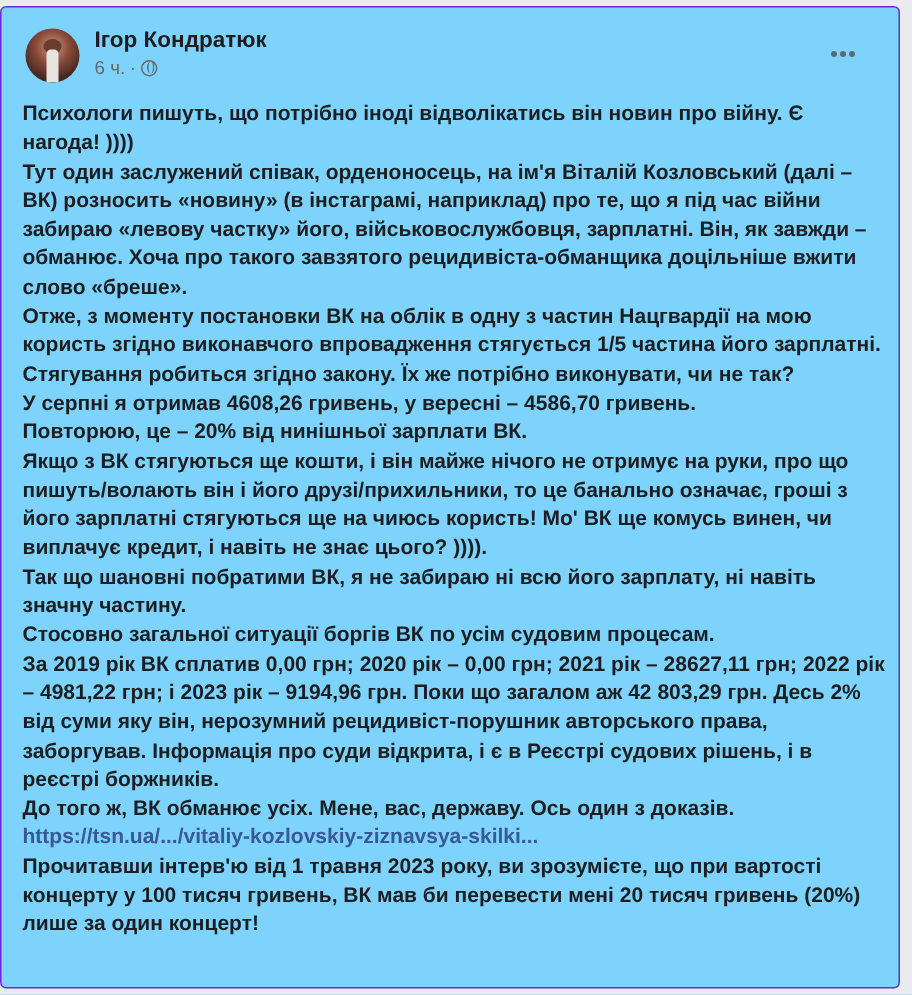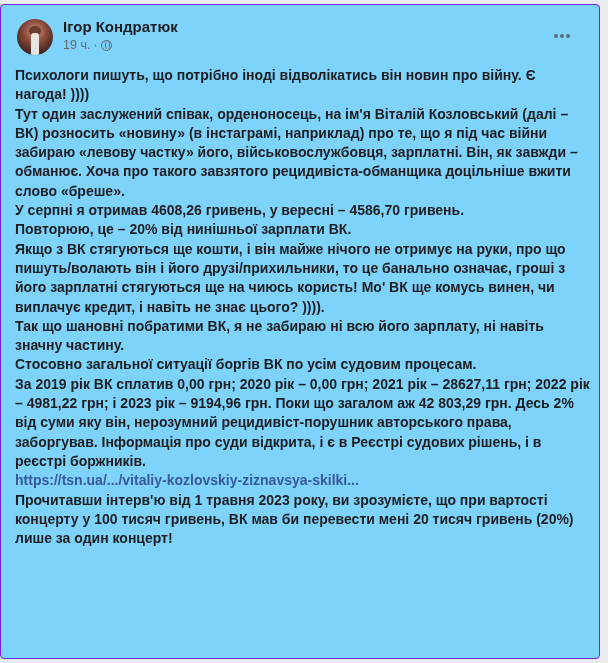--- a/index.html
+++ b/index.html
@@ -56,37 +56,39 @@
 <body>
 
 <div class="card">
   <div class="header">
     <div class="avatar">
       <div class="head"></div>
       <div class="fig"></div>
     </div>
     <div class="author">Ігор Кондратюк</div>
     <div class="meta">
-      <span>19 ч.</span>
+      <span>6 ч.</span>
       <span>·</span>
       <span class="globe"></span>
     </div>
     <div class="more">
       <span></span>
       <span></span>
       <span></span>
     </div>
   </div>
 
   <div class="body">
     <p>Психологи пишуть, що потрібно іноді відволікатись він новин про війну. Є нагода! ))))</p>
     <p>Тут один заслужений співак, орденоносець, на ім'я Віталій Козловський (далі – ВК) розносить «новину» (в інстаграмі, наприклад) про те, що я під час війни забираю «левову частку» його, військовослужбовця, зарплатні. Він, як завжди – обманює. Хоча про такого завзятого рецидивіста-обманщика доцільніше вжити слово «бреше».</p>
+    <p>Отже, з моменту постановки ВК на облік в одну з частин Нацгвардії на мою користь згідно виконавчого впровадження стягується 1/5 частина його зарплатні. Стягування робиться згідно закону. Їх же потрібно виконувати, чи не так?</p>
     <p>У серпні я отримав 4608,26 гривень, у вересні – 4586,70 гривень.</p>
     <p>Повторюю, це – 20% від нинішньої зарплати ВК.</p>
     <p>Якщо з ВК стягуються ще кошти, і він майже нічого не отримує на руки, про що пишуть/волають він і його друзі/прихильники, то це банально означає, гроші з його зарплатні стягуються ще на чиюсь користь! Мо' ВК ще комусь винен, чи виплачує кредит, і навіть не знає цього? )))).</p>
     <p>Так що шановні побратими ВК, я не забираю ні всю його зарплату, ні навіть значну частину.</p>
     <p>Стосовно загальної ситуації боргів ВК по усім судовим процесам.</p>
     <p>За 2019 рік ВК сплатив 0,00 грн; 2020 рік – 0,00 грн; 2021 рік – 28627,11 грн; 2022 рік – 4981,22 грн; і 2023 рік – 9194,96 грн. Поки що загалом аж 42 803,29 грн. Десь 2% від суми яку він, нерозумний рецидивіст-порушник авторського права, заборгував. Інформація про суди відкрита, і є в Реєстрі судових рішень, і в реєстрі боржників.</p>
+    <p>До того ж, ВК обманює усіх. Мене, вас, державу. Ось один з доказів.</p>
     <p><a class="link">https://tsn.ua/.../vitaliy-kozlovskiy-ziznavsya-skilki...</a></p>
     <p>Прочитавши інтерв'ю від 1 травня 2023 року, ви зрозумієте, що при вартості концерту у 100 тисяч гривень, ВК мав би перевести мені 20 тисяч гривень (20%) лише за один концерт!</p>
 
   </div>
 </div>
 
 </body></html>

